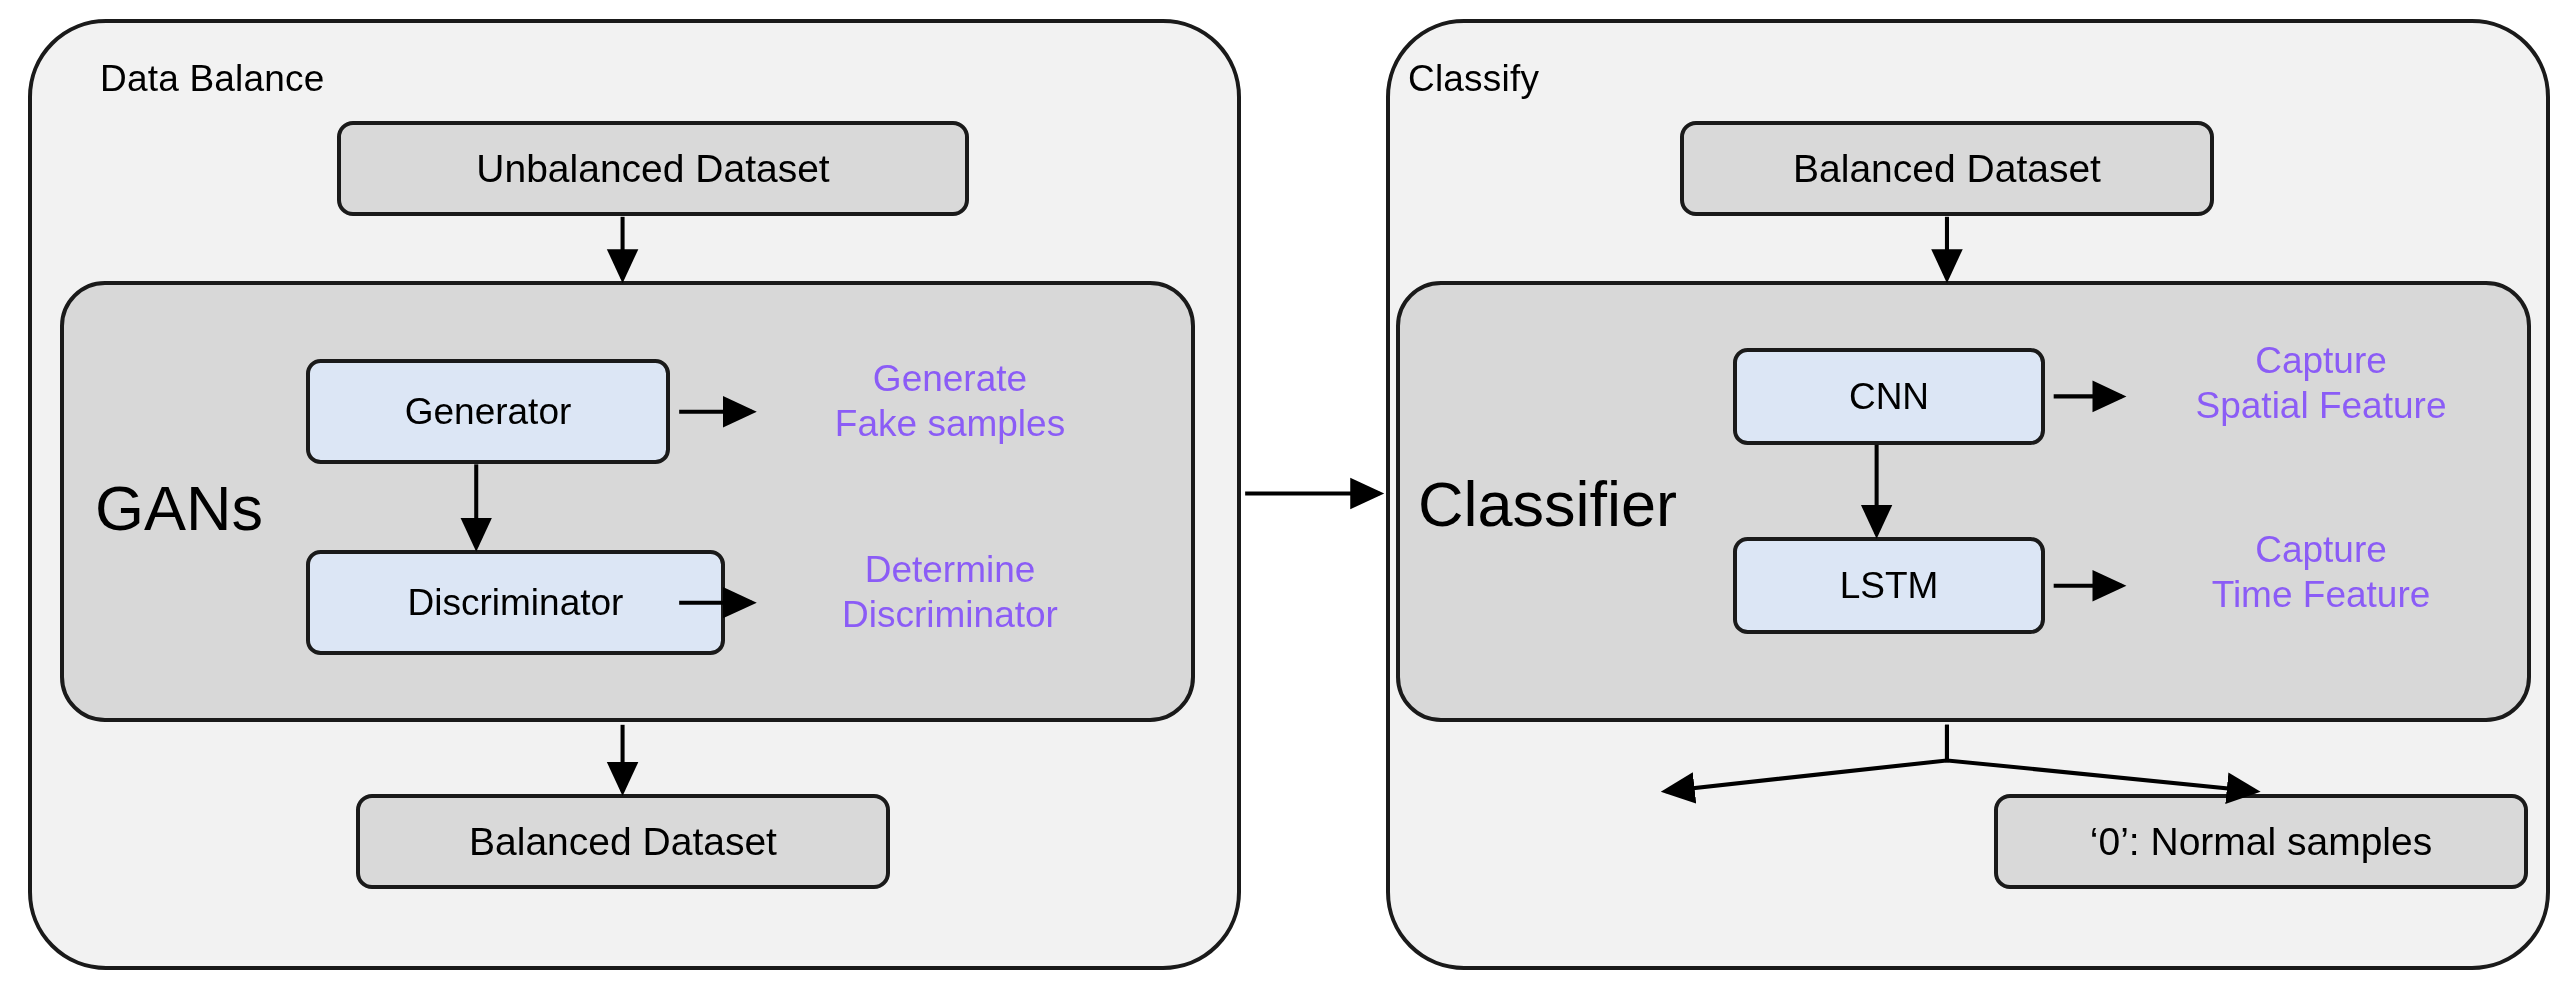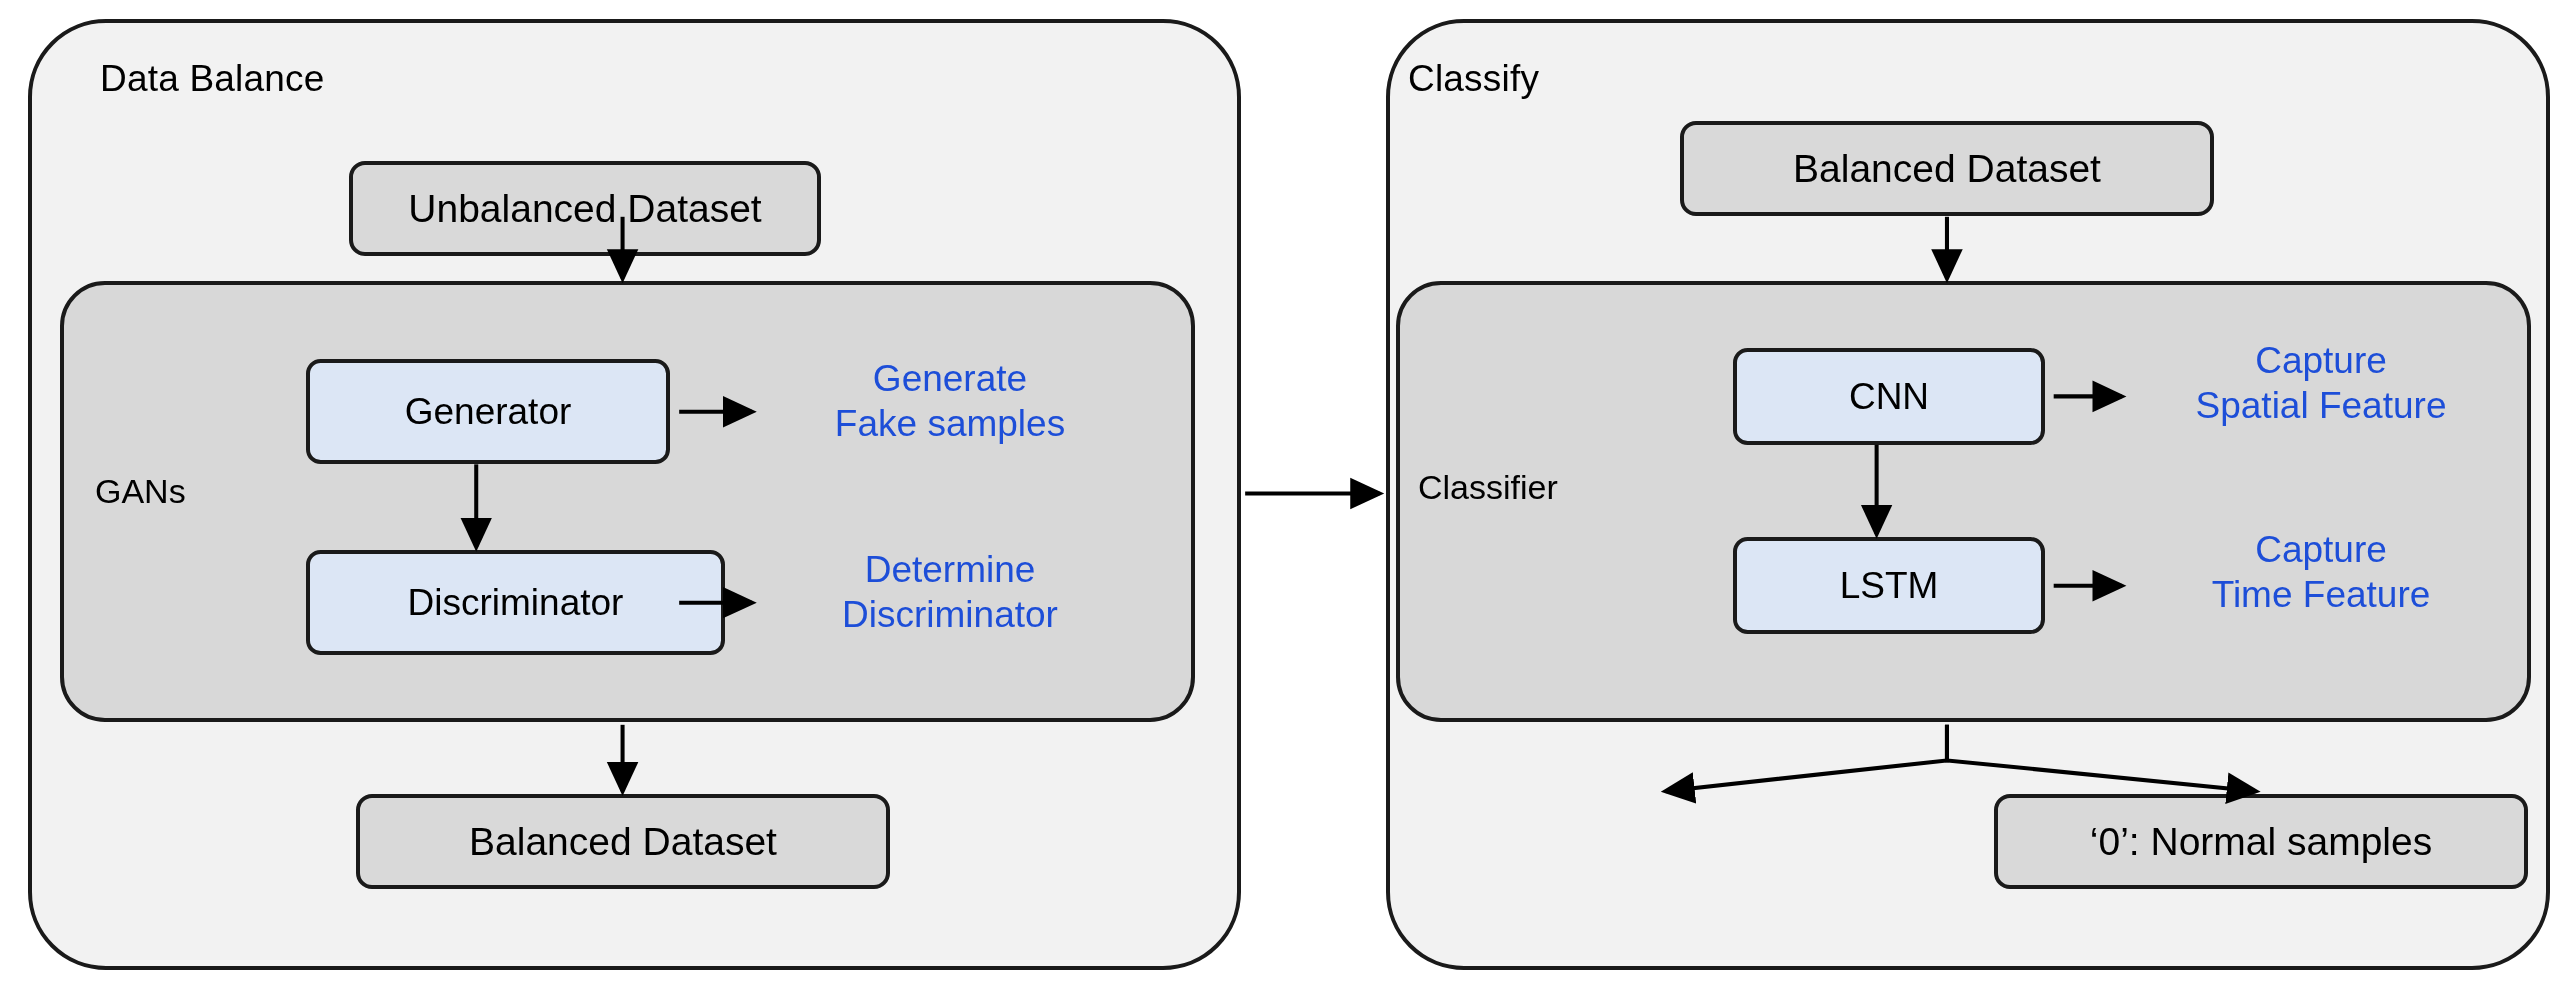--- a/index.html
+++ b/index.html
@@ -22,21 +22,21 @@
   }
   .inner{
     position:absolute;
     background:#d8d8d8;
     border:4px solid #1a1a1a;
     border-radius:45px;
     box-sizing:border-box;
   }
   .inner-title{
     position:absolute;
-    font-size:34px;
+    font-size:63px;
     color:#000;
     white-space:nowrap;
   }
   .gbox{
     position:absolute;
     background:#d9d9d9;
     border:4px solid #1a1a1a;
     border-radius:16px;
     box-sizing:border-box;
     display:flex;align-items:center;justify-content:center;
@@ -47,37 +47,37 @@
     background:#dce6f5;
     border:4px solid #1a1a1a;
     border-radius:14.6px;
     box-sizing:border-box;
     display:flex;align-items:center;justify-content:center;
     font-size:37px;color:#000;white-space:nowrap;margin-left:12px;
   }
   .note{
     position:absolute;
     font-size:37px;
-    color:#1d4ed8;
+    color:#8b5cf6;
     text-align:center;
     line-height:1.22;
     white-space:pre-line;
   }
   svg.edges{position:absolute;left:0;top:0;width:2576px;height:995px;overflow:visible;pointer-events:none;}
 </style>
 </head>
 <body>
 
 <div id="root">
 
   <div class="panel" style="left:27.5px; top:19.4px; width:1213px; height:951px;"></div>
 
   <div class="panel-title" style="left:100px; top:58px;">Data Balance</div>
 
-  <div class="gbox" style="left:349px; top:121px; width:472px; height:95px;margin-top:40px;">
+  <div class="gbox" style="left:337px; top:121px; width:632px; height:95px;">
     <span>Unbalanced Dataset</span>
   </div>
 
   <div class="inner" style="left:60px; top:281px; width:1135px; height:441px;"></div>
 
   <div class="inner-title" style="left:95px; top:472px;">GANs</div>
 
   <div class="bbox" style="left:294px; top:359px; width:364px; height:105px;">
     <span>Generator</span>
   </div>

